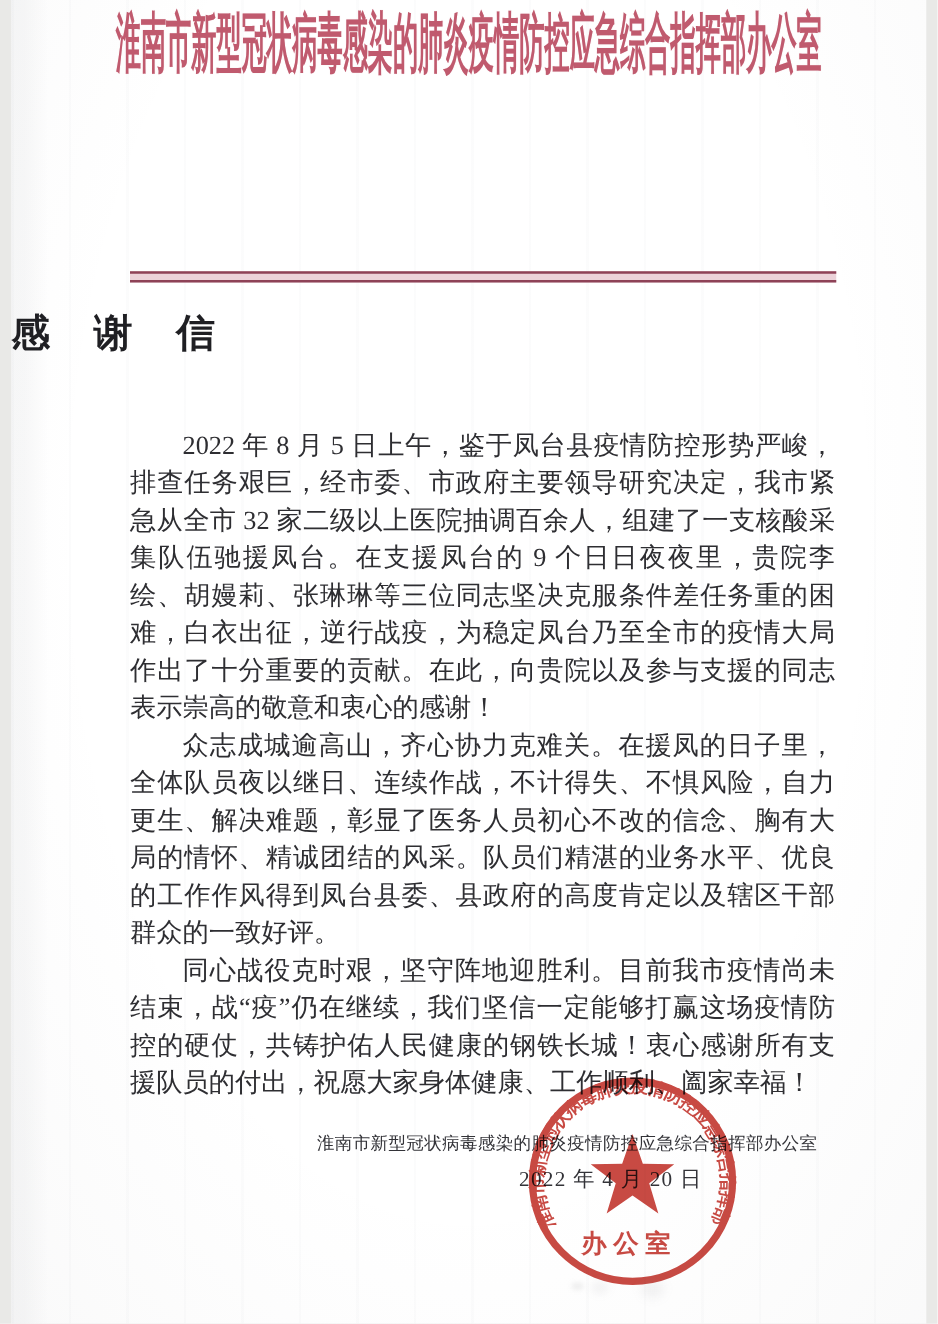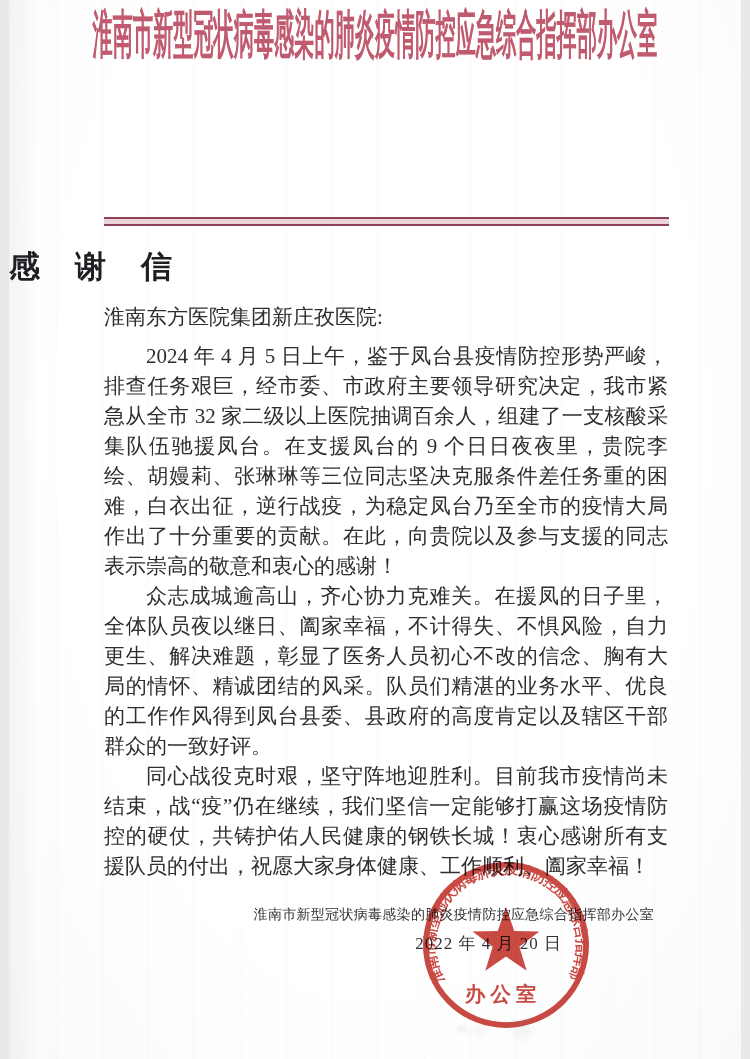--- a/index.html
+++ b/index.html
@@ -85,25 +85,24 @@
   <div class="scan-texture"></div>
 
   <div class="letterhead">
     <span class="letterhead-text">淮南市新型冠状病毒感染的肺炎疫情防控应急综合指挥部办公室</span>
   </div>
 
   <div class="double-rule"></div>
 
   <div class="doc-title">感　谢　信</div>
 
-  <div class="salutation">淮南东方医院集团新庄孜医院:</div>
 
   <div class="body-text">
-    <p>2024 年 4 月 5 日上午，鉴于凤台县疫情防控形势严峻，排查任务艰巨，经市委、市政府主要领导研究决定，我市紧急从全市 32 家二级以上医院抽调百余人，组建了一支核酸采集队伍驰援凤台。在支援凤台的 9 个日日夜夜里，贵院李绘、胡嫚莉、张琳琳等三位同志坚决克服条件差任务重的困难，白衣出征，逆行战疫，为稳定凤台乃至全市的疫情大局作出了十分重要的贡献。在此，向贵院以及参与支援的同志表示崇高的敬意和衷心的感谢！</p>
-    <p>众志成城逾高山，齐心协力克难关。在援凤的日子里，全体队员夜以继日、阖家幸福，不计得失、不惧风险，自力更生、解决难题，彰显了医务人员初心不改的信念、胸有大局的情怀、精诚团结的风采。队员们精湛的业务水平、优良的工作作风得到凤台县委、县政府的高度肯定以及辖区干部群众的一致好评。</p>
+    <p>2022 年 8 月 5 日上午，鉴于凤台县疫情防控形势严峻，排查任务艰巨，经市委、市政府主要领导研究决定，我市紧急从全市 32 家二级以上医院抽调百余人，组建了一支核酸采集队伍驰援凤台。在支援凤台的 9 个日日夜夜里，贵院李绘、胡嫚莉、张琳琳等三位同志坚决克服条件差任务重的困难，白衣出征，逆行战疫，为稳定凤台乃至全市的疫情大局作出了十分重要的贡献。在此，向贵院以及参与支援的同志表示崇高的敬意和衷心的感谢！</p>
+    <p>众志成城逾高山，齐心协力克难关。在援凤的日子里，全体队员夜以继日、连续作战，不计得失、不惧风险，自力更生、解决难题，彰显了医务人员初心不改的信念、胸有大局的情怀、精诚团结的风采。队员们精湛的业务水平、优良的工作作风得到凤台县委、县政府的高度肯定以及辖区干部群众的一致好评。</p>
     <p>同心战役克时艰，坚守阵地迎胜利。目前我市疫情尚未结束，战“疫”仍在继续，我们坚信一定能够打赢这场疫情防控的硬仗，共铸护佑人民健康的钢铁长城！衷心感谢所有支援队员的付出，祝愿大家身体健康、工作顺利、阖家幸福！</p>
   </div>
 
   <div class="sign-block">
     <div class="sign-line">淮南市新型冠状病毒感染的肺炎疫情防控应急综合指挥部办公室</div>
     <div class="date-line">2022 年 4 月 20 日</div>
   </div>
 
   <svg class="seal" viewBox="0 0 200 200" xmlns="http://www.w3.org/2000/svg">
     <defs>

